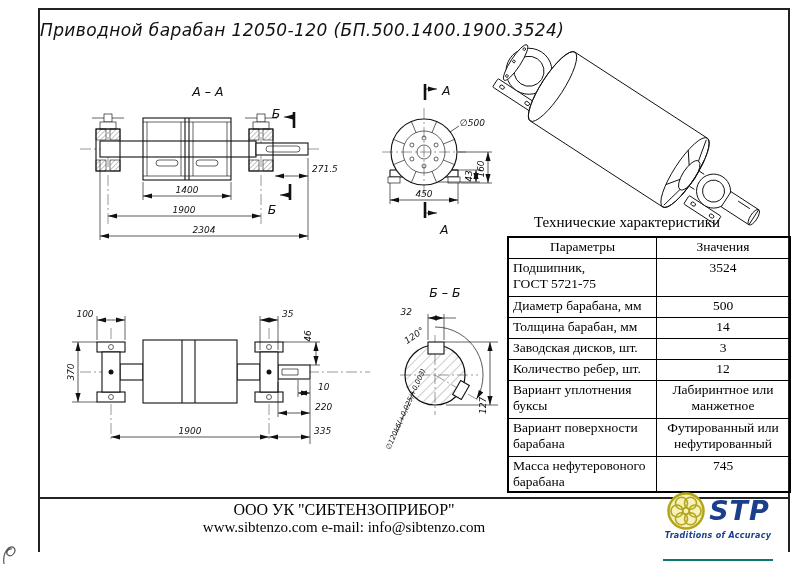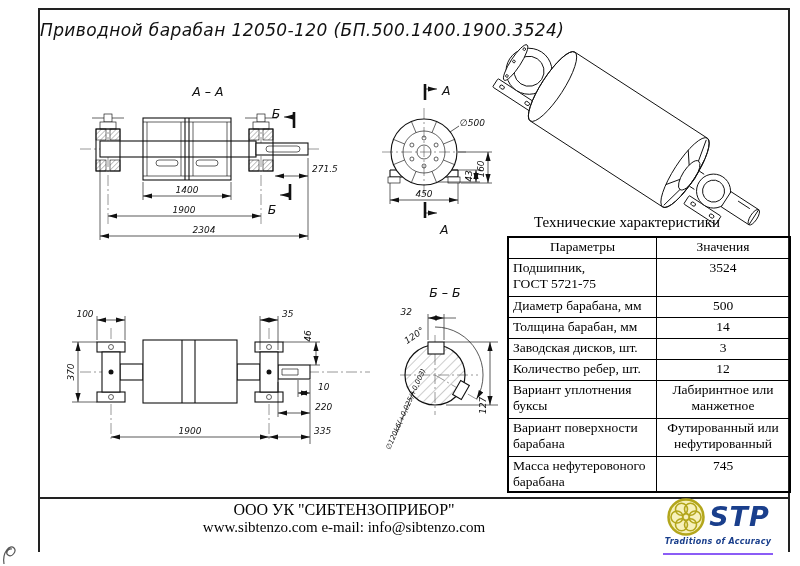--- a/index.html
+++ b/index.html
@@ -32,21 +32,21 @@
   .footer{position:absolute;left:40px;top:497px;width:748px;height:53px;
           border-top:2px solid #222;display:flex;background:#fff;}
   .f-text{flex:1;text-align:center;font-family:"Liberation Serif",serif;color:#000;padding-top:2px;}
   .f-company{font-size:16px;line-height:18px;}
   .f-addr{font-size:15px;line-height:17px;}
   .f-web{font-size:15px;line-height:16px;}
   .f-logo{width:140px;display:flex;flex-direction:column;align-items:center;justify-content:center;}
   .logo-row{display:flex;align-items:center;gap:3px;}
   .logo-stp{font:italic bold 27px "DejaVu Sans",sans-serif;color:#1a3f8c;letter-spacing:1px;}
   .logo-tag{font:italic bold 8px "DejaVu Sans",sans-serif;color:#1a3f8c;
-            border-bottom:2px solid #8b5cf6;padding:0 2px 7px;letter-spacing:.3px;}
+            border-bottom:2px solid #0f766e;padding:0 2px 19px;letter-spacing:.3px;}
 </style>
 </head>
 <body>
 
 <div class="frame"></div>
 
 <div class="doc-title">Приводной барабан 12050-120 (БП.500.1400.1900.3524)</div>
 
 <svg style="left:60px;top:76px" width="332" height="172" viewBox="0 0 332 172">
   <defs>

